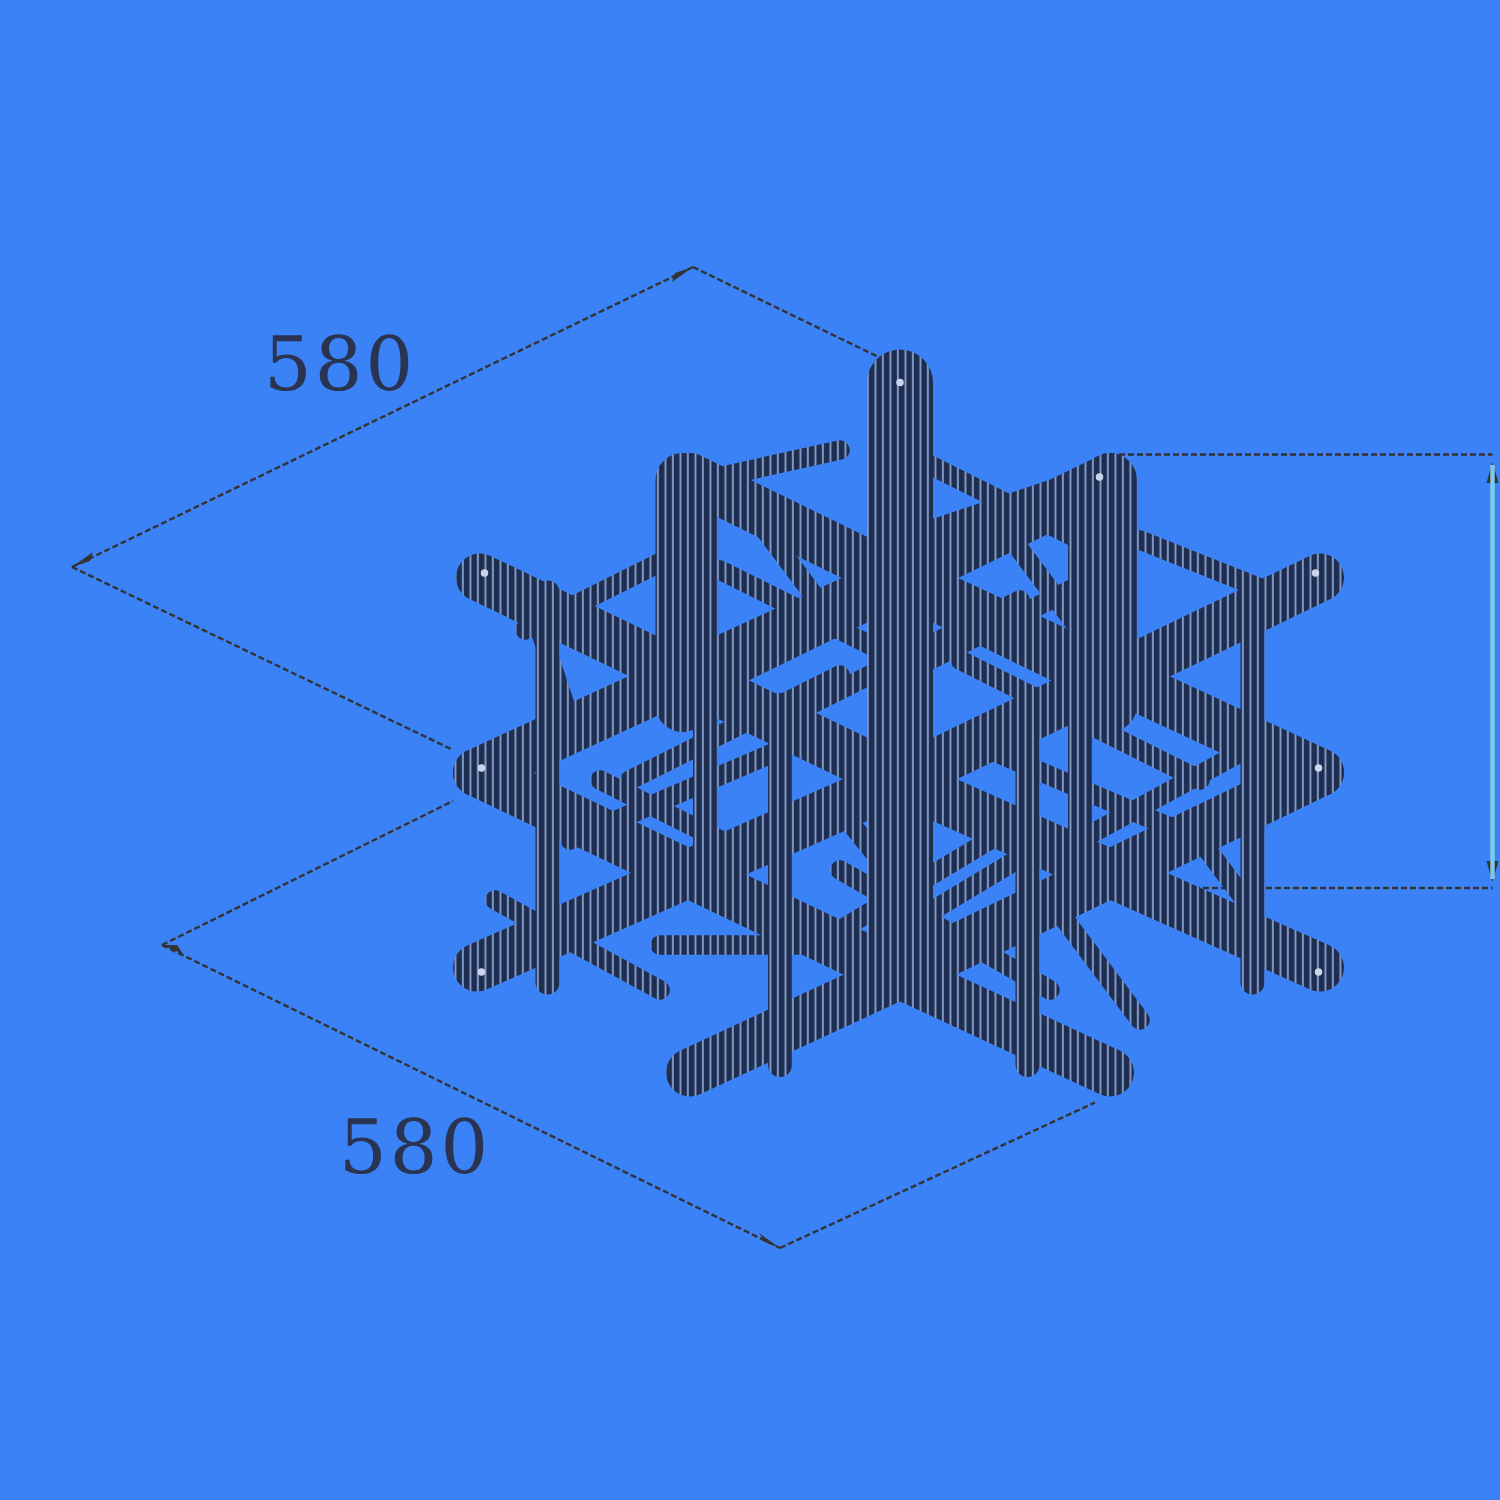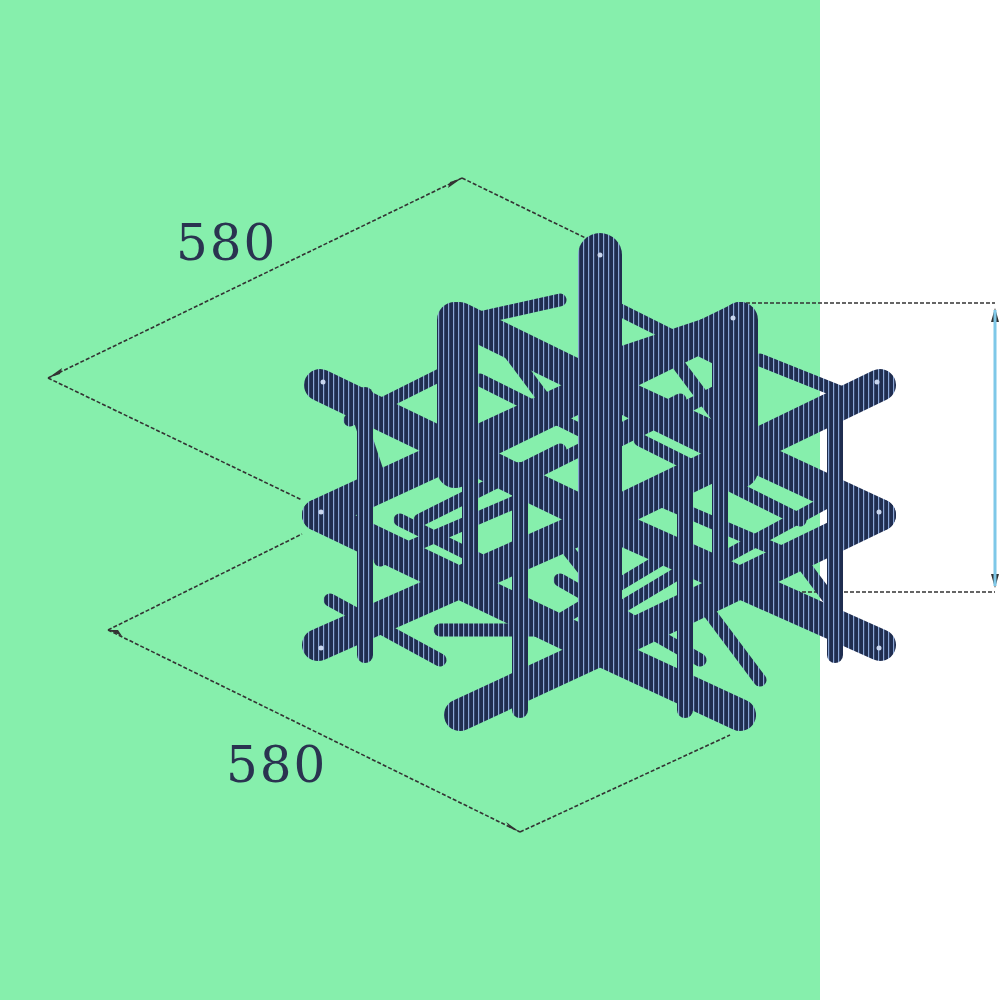--- a/index.html
+++ b/index.html
@@ -5,23 +5,23 @@
     html, body {
       margin: 0;
       padding: 0;
       width: 1000px;
       height: 1000px;
       background: #ffffff;
       overflow: hidden;
     }
     .canvas {
       position: relative;
-      width: 820px;
+      width: 1000px;
       height: 1000px;
-      background: #86efac;
+      background: #3b82f6;
     }
     svg.drawing {
       position: absolute;
       left: 0;
       top: 0;
       width: 1000px;
       height: 1000px;
     }
     .dim-label {
       position: absolute;

